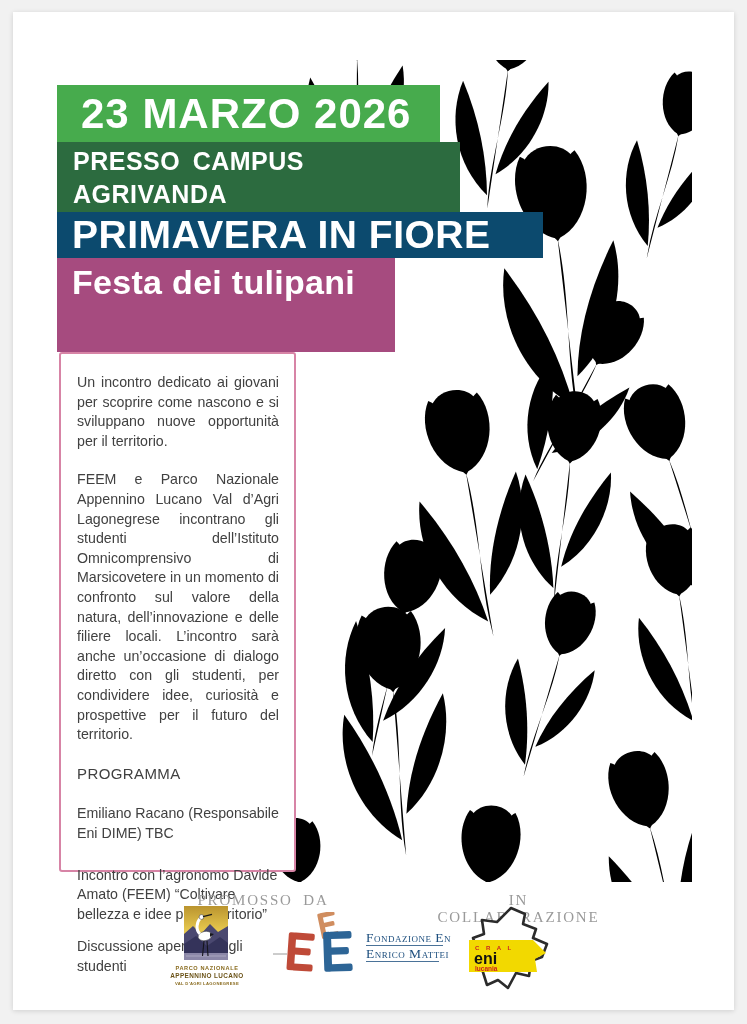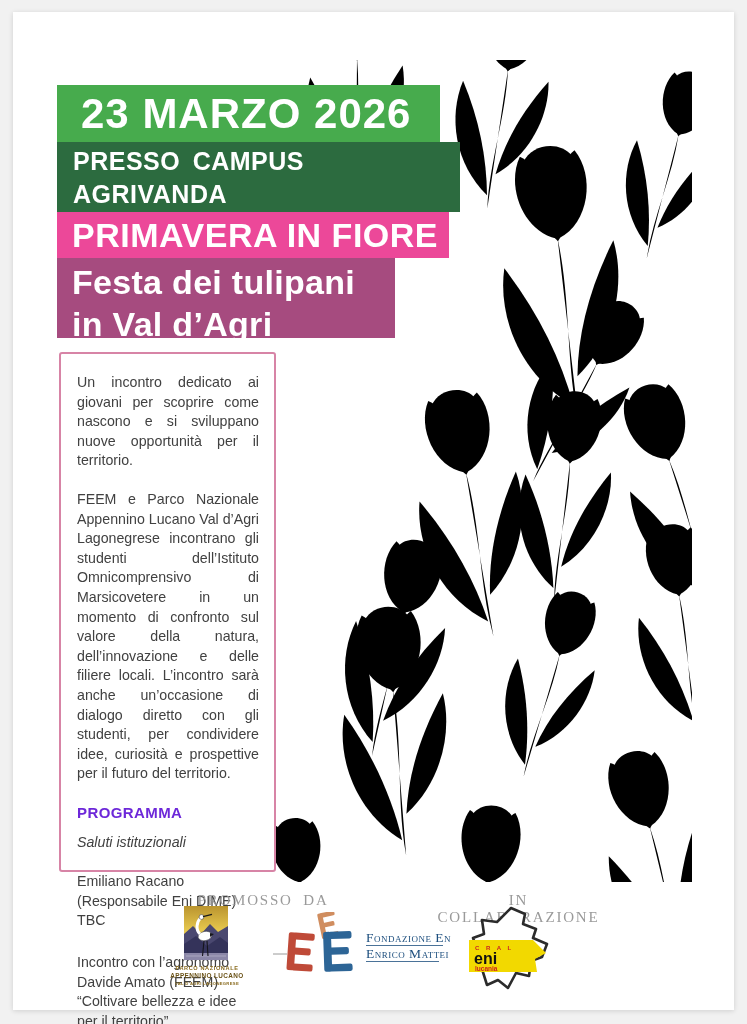--- a/index.html
+++ b/index.html
@@ -35,40 +35,40 @@
     font-size:42px;line-height:57px;padding-left:24px;box-sizing:border-box;
     letter-spacing:1px;
   }
   .band-loc{
     left:44px;top:130px;width:403px;height:70px;background:#2c6b3f;
     box-sizing:border-box;padding:3px 0 0 16px;
   }
   .band-loc .l1{font-size:25px;line-height:33px;word-spacing:5px;letter-spacing:.5px;}
   .band-loc .l2{font-size:27px;line-height:33px;letter-spacing:.5px;}
   .band-title{
-    left:44px;top:200px;width:392px;height:46px;background:#ec4899;
-    font-size:34px;line-height:46px;padding-left:15px;box-sizing:border-box;
+    left:44px;top:200px;width:486px;height:46px;background:#0c4a6e;
+    font-size:39px;line-height:46px;padding-left:15px;box-sizing:border-box;
     letter-spacing:.5px;
   }
   .band-subtitle{
-    left:44px;top:246px;width:338px;height:80px;background:#a64b7f;
+    left:44px;top:246px;width:338px;height:94px;background:#a64b7f;
     box-sizing:border-box;padding:3px 0 0 15px;font-weight:600;
   }
   .band-subtitle div{font-size:34px;line-height:42px;letter-spacing:.3px;}
 
   
   .info-box{
-    position:absolute;left:46px;top:340px;width:217px;height:520px;
+    position:absolute;left:46px;top:340px;width:237px;height:520px;
     background:#ffffff;border:2px solid #d784a6;border-radius:3px;
     box-sizing:border-box;padding:19px 15px 12px 16px;
     color:#414141;font-size:14.2px;line-height:1.38;
   }
   .info-box p{margin:0 0 19px 0;text-align:justify;}
   .prog-head{
-    color:#6d28d9;font-weight:700;font-size:15px;letter-spacing:.4px;
+    color:#404040;font-weight:400;font-size:15px;letter-spacing:.4px;
     margin:3px 0 9px 0;
   }
   .prog-item{margin:0;}
   .prog-item.italic{font-style:italic;}
   .gap-s{margin-top:20px;}
   .gap-m{margin-top:13px;}
   .gap-l{margin-top:22px;}
 
   
   .foot-label{
@@ -130,28 +130,26 @@
       <div class="l1">PRESSO CAMPUS AGRIVANDA</div>
       <div class="l2">VIGGIANO - ore 10</div>
     </div>
 
     <div class="band band-title">
       <span>PRIMAVERA IN FIORE</span>
     </div>
 
     <div class="band band-subtitle">
       <div>Festa dei tulipani</div>
-      <div>in Val d’Agri</div>
     </div>
 
     <div class="info-box">
       <p>Un incontro dedicato ai giovani per scoprire come nascono e si sviluppano nuove opportunità per il territorio.</p>
       <p>FEEM e Parco Nazionale Appennino Lucano Val d’Agri Lagonegrese incontrano gli studenti dell’Istituto Omnicomprensivo di Marsicovetere in un momento di confronto sul valore della natura, dell’innovazione e delle filiere locali.  L’incontro sarà anche un’occasione di dialogo diretto con gli studenti, per condividere idee, curiosità e prospettive per il futuro del territorio.</p>
       <div class="prog-head">PROGRAMMA</div>
-      <div class="prog-item italic">Saluti istituzionali</div>
       <div class="prog-item gap-s">Emiliano Racano (Responsabile Eni DIME) TBC</div>
       <div class="prog-item gap-l">Incontro con l’agronomo Davide Amato (FEEM)  “Coltivare bellezza e idee per il territorio”</div>
       <div class="prog-item gap-m">Discussione aperta con gli studenti</div>
     </div>
 
     <div class="foot-label lbl-promosso">PROMOSSO DA</div>
     <div class="foot-label lbl-collab">IN COLLABORAZIONE CON</div>
 
     <div class="logo logo-park">
       <svg width="88" height="92" viewBox="0 0 88 92">

